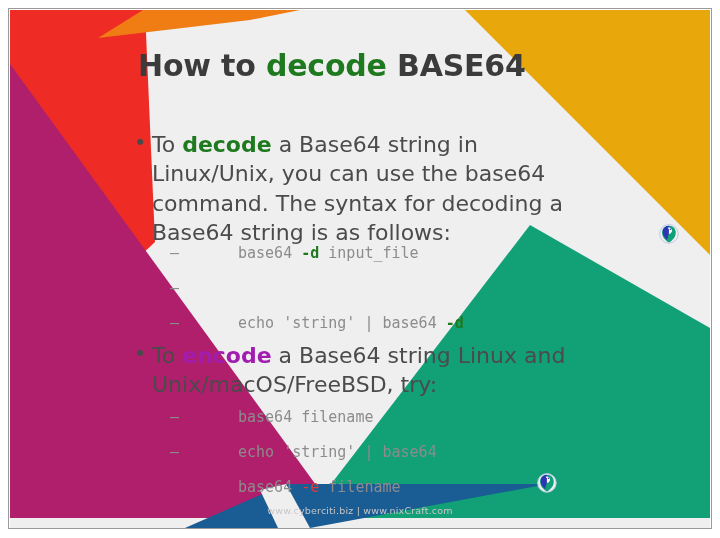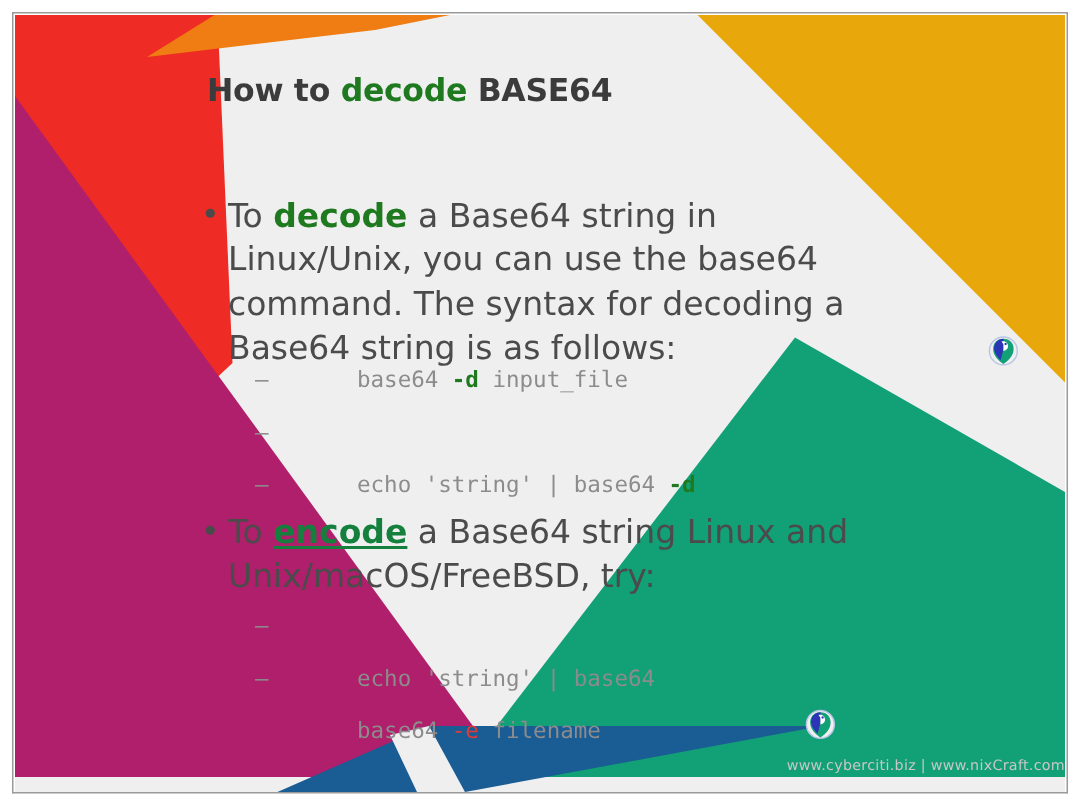--- a/index.html
+++ b/index.html
@@ -76,21 +76,21 @@
     height: 518px;
   }
 
   .slide-title {
     position: absolute;
     left: 128px;
     top: 38px;
     width: 420px;
     margin: 0;
     font-family: "DejaVu Sans", sans-serif;
-    font-size: 21px;
+    font-size: 30px;
     font-weight: bold;
     line-height: 1.17;
     color: #3b3b3b;
     letter-spacing: -0.2px;
   }
   .kw-decode-title { color: #1f7a1f; }
 
   
   .bullet-block {
     position: absolute;
@@ -112,21 +112,21 @@
     text-align: left;
   }
   .bullet-text {
     flex: 1 1 auto;
     font-family: "DejaVu Sans", sans-serif;
     font-size: 22px;
     line-height: 1.33;
     color: #4b4b4b;
   }
   .kw-decode { color: #1f7a1f; font-weight: bold; }
-  .kw-encode { color: #15803d; font-weight: bold; text-decoration: underline; }
+  .kw-encode { color: #a21caf; font-weight: bold; }
 
   
   .code-block { position: absolute; left: 160px; }
   #code-block-1 { top: 234px; }
   #code-block-2 { top: 398px; }
 
   .code-line {
     display: flex;
     align-items: baseline;
     height: 35px;
@@ -143,21 +143,21 @@
   .code-dash.blank { color: transparent; }
   .code-text { flex: 0 0 auto; margin-left: 48px; }
   .flag-d { color: #1f7a1f; font-weight: bold; }
   .flag-e { color: #e03b3b; }
 
   .footer-credit {
     position: absolute;
     left: 0;
     top: 495px;
     width: 700px;
-    text-align: right;
+    text-align: center;
     font-family: "DejaVu Sans", sans-serif;
     font-size: 9.5px;
     color: #c9c6c6;
     letter-spacing: 0.2px;
   }
 </style>
 </head>
 <body>
 
 <div id="slide-frame">
@@ -232,20 +232,21 @@
       <div class="bullet-block" id="bullet-2">
         <div class="bullet-row">
           <span class="bullet-dot">•</span>
           <span class="bullet-text"><span>To </span><span class="kw-encode">encode</span><span> a Base64 string Linux and Unix/macOS/FreeBSD, try:</span></span>
         </div>
       </div>
 
       <div class="code-block" id="code-block-2">
         <div class="code-line">
           <span class="code-dash">–</span>
+          <span class="code-text"><span>base64 filename</span><span class="flag-e"></span><span></span></span>
         </div>
         <div class="code-line">
           <span class="code-dash">–</span>
           <span class="code-text"><span>echo 'string' | base64</span><span class="flag-e"></span><span></span></span>
         </div>
         <div class="code-line">
           <span class="code-dash blank"></span>
           <span class="code-text"><span>base64 </span><span class="flag-e">-e</span><span> filename</span></span>
         </div>
       </div>

